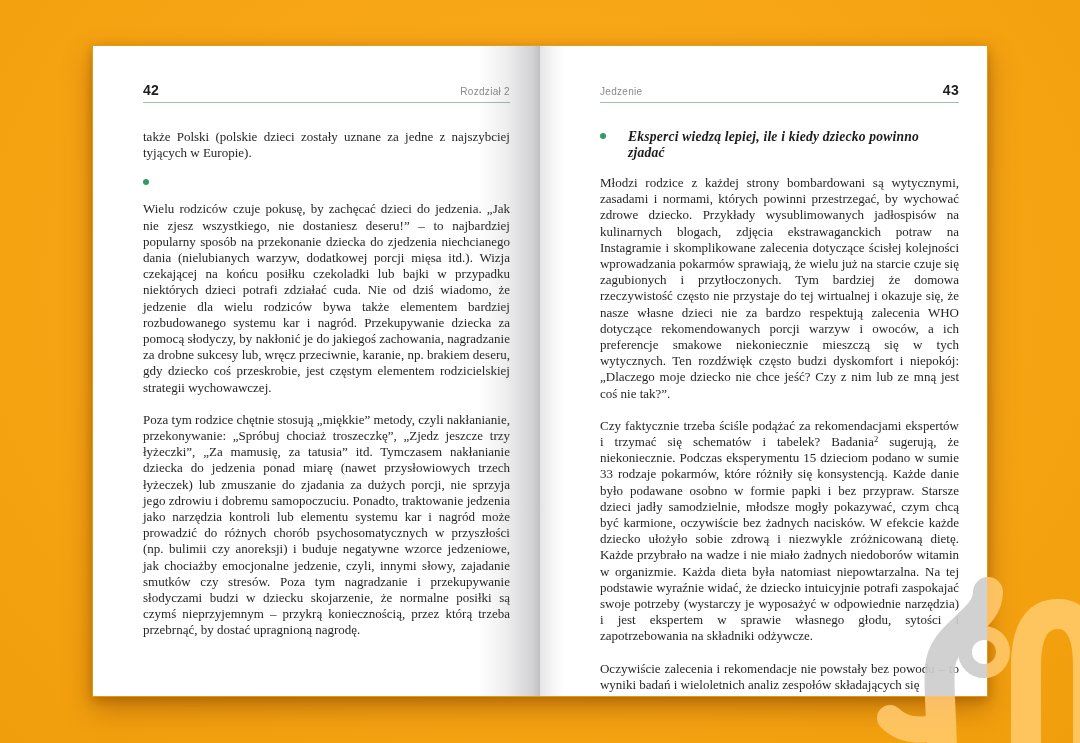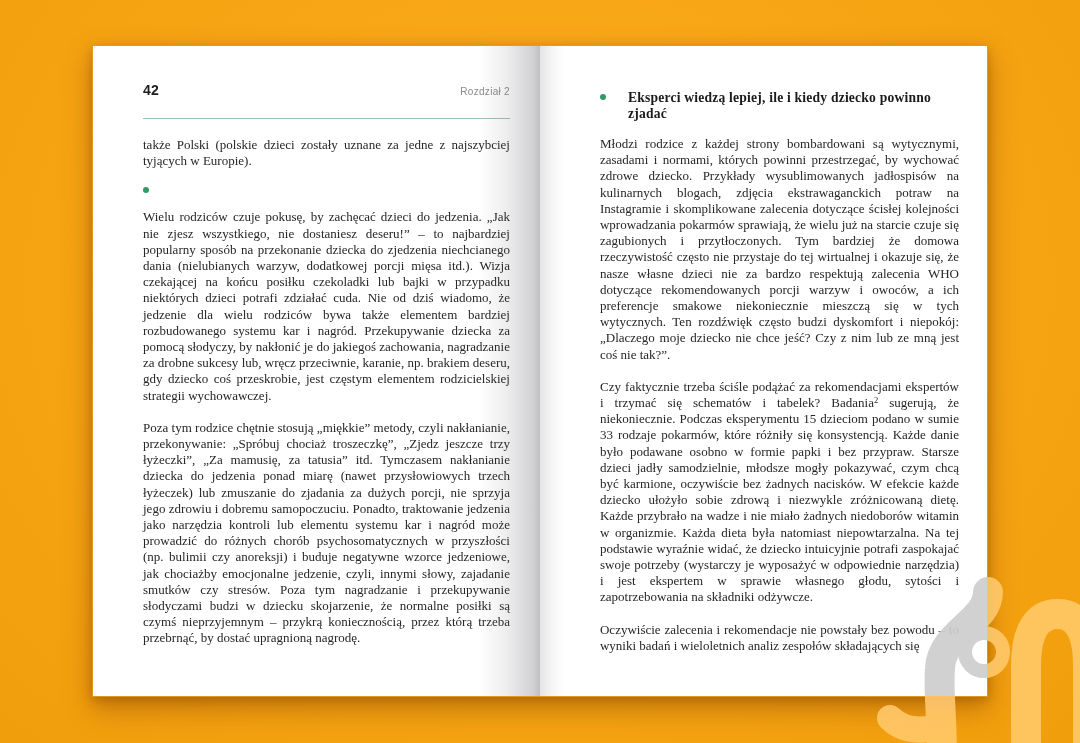--- a/index.html
+++ b/index.html
@@ -45,43 +45,43 @@
     position: absolute;
     top: 0; left: 0; bottom: 0;
     width: 24px;
     background: linear-gradient(to right, rgba(90,90,98,0.16) 0%, rgba(90,90,98,0.05) 55%, rgba(90,90,98,0) 100%);
     pointer-events: none;
   }
   .page-header {
     display: flex;
     justify-content: space-between;
     align-items: baseline;
-    padding-bottom: 20px;
+    padding-bottom: 4px;
     border-bottom: 1px solid #9FC2AC;
-    margin-bottom: 18px;
+    margin-bottom: 26px;
   }
   .page-number {
     font-family: "Liberation Sans", sans-serif;
     font-weight: bold;
     font-size: 14px;
     color: #1d1d1d;
     letter-spacing: 0.3px;
   }
   .running-head {
     font-family: "Liberation Sans", sans-serif;
     font-size: 10px;
     color: #8a8a8a;
     letter-spacing: 0.3px;
   }
   .section-heading {
     display: flex;
     align-items: baseline;
     margin: 20px 0 14px 0;
   }
-  .section-heading.first { margin-top: 8px; }
+  .section-heading.first { margin-top: 8px; font-style: italic; }
   .bullet-dot {
     flex: 0 0 auto;
     width: 6px;
     height: 6px;
     border-radius: 50%;
     background: #2F9C63;
     margin-right: 22px;
     position: relative;
     top: -2px;
   }
@@ -134,20 +134,24 @@
       <div class="section-heading">
         <span class="bullet-dot"></span>
       </div>
 
       <p class="body-text">Wielu rodziców czuje pokusę, by zachęcać dzieci do jedzenia. „Jak nie zjesz wszystkiego, nie dostaniesz deseru!” – to najbardziej popularny sposób na przekonanie dziecka do zjedzenia niechcianego dania (nielubianych warzyw, dodatkowej porcji mięsa itd.). Wizja czekającej na końcu posiłku czekoladki lub bajki w przypadku niektórych dzieci potrafi zdziałać cuda. Nie od dziś wiadomo, że jedzenie dla wielu rodziców bywa także elementem bardziej rozbudowanego systemu kar i nagród. Przekupywanie dziecka za pomocą słodyczy, by nakłonić je do jakiegoś zachowania, nagradzanie za drobne sukcesy lub, wręcz przeciwnie, karanie, np. brakiem deseru, gdy dziecko coś przeskrobie, jest częstym elementem rodzicielskiej strategii wychowawczej.</p>
 
       <p class="body-text">Poza tym rodzice chętnie stosują „miękkie” metody, czyli nakłanianie, przekonywanie: „Spróbuj chociaż troszeczkę”, „Zjedz jeszcze trzy łyżeczki”, „Za mamusię, za tatusia” itd. Tymczasem nakłanianie dziecka do jedzenia ponad miarę (nawet przysłowiowych trzech łyżeczek) lub zmuszanie do zjadania za dużych porcji, nie sprzyja jego zdrowiu i dobremu samopoczuciu. Ponadto, traktowanie jedzenia jako narzędzia kontroli lub elementu systemu kar i nagród może prowadzić do różnych chorób psychosomatycznych w przyszłości (np. bulimii czy anoreksji) i buduje negatywne wzorce jedzeniowe, jak chociażby emocjonalne jedzenie, czyli, innymi słowy, zajadanie smutków czy stresów. Poza tym nagradzanie i przekupywanie słodyczami budzi w dziecku skojarzenie, że normalne posiłki są czymś nieprzyjemnym – przykrą koniecznością, przez którą trzeba przebrnąć, by dostać upragnioną nagrodę.</p>
     </div>
 
     <div class="page page-right">
+      <div class="page-header">
+        <span class="running-head">Jedzenie</span>
+        <span class="page-number">43</span>
+      </div>
 
       <div class="section-heading first">
         <span class="bullet-dot"></span>
         <span class="section-title">Eksperci wiedzą lepiej, ile i kiedy dziecko powinno zjadać</span>
       </div>
 
       <p class="body-text">Młodzi rodzice z każdej strony bombardowani są wytycznymi, zasadami i normami, których powinni przestrzegać, by wychować zdrowe dziecko. Przykłady wysublimowanych jadłospisów na kulinarnych blogach, zdjęcia ekstrawaganckich potraw na Instagramie i skomplikowane zalecenia dotyczące ścisłej kolejności wprowadzania pokarmów sprawiają, że wielu już na starcie czuje się zagubionych i przytłoczonych. Tym bardziej że domowa rzeczywistość często nie przystaje do tej wirtualnej i okazuje się, że nasze własne dzieci nie za bardzo respektują zalecenia WHO dotyczące rekomendowanych porcji warzyw i owoców, a ich preferencje smakowe niekoniecznie mieszczą się w tych wytycznych. Ten rozdźwięk często budzi dyskomfort i niepokój: „Dlaczego moje dziecko nie chce jeść? Czy z nim lub ze mną jest coś nie tak?”.</p>
 
       <p class="body-text"><span>Czy faktycznie trzeba ściśle podążać za rekomendacjami ekspertów i trzymać się schematów i tabelek? Badania</span><sup>2</sup><span> sugerują, że niekoniecznie. Podczas eksperymentu 15 dzieciom podano w sumie 33 rodzaje pokarmów, które różniły się konsystencją. Każde danie było podawane osobno w formie papki i bez przypraw. Starsze dzieci jadły samodzielnie, młodsze mogły pokazywać, czym chcą być karmione, oczywiście bez żadnych nacisków. W efekcie każde dziecko ułożyło sobie zdrową i niezwykle zróżnicowaną dietę. Każde przybrało na wadze i nie miało żadnych niedoborów witamin w organizmie. Każda dieta była natomiast niepowtarzalna. Na tej podstawie wyraźnie widać, że dziecko intuicyjnie potrafi zaspokajać swoje potrzeby (wystarczy je wyposażyć w odpowiednie narzędzia) i jest ekspertem w sprawie własnego głodu, sytości i zapotrzebowania na składniki odżywcze.</span></p>
 

